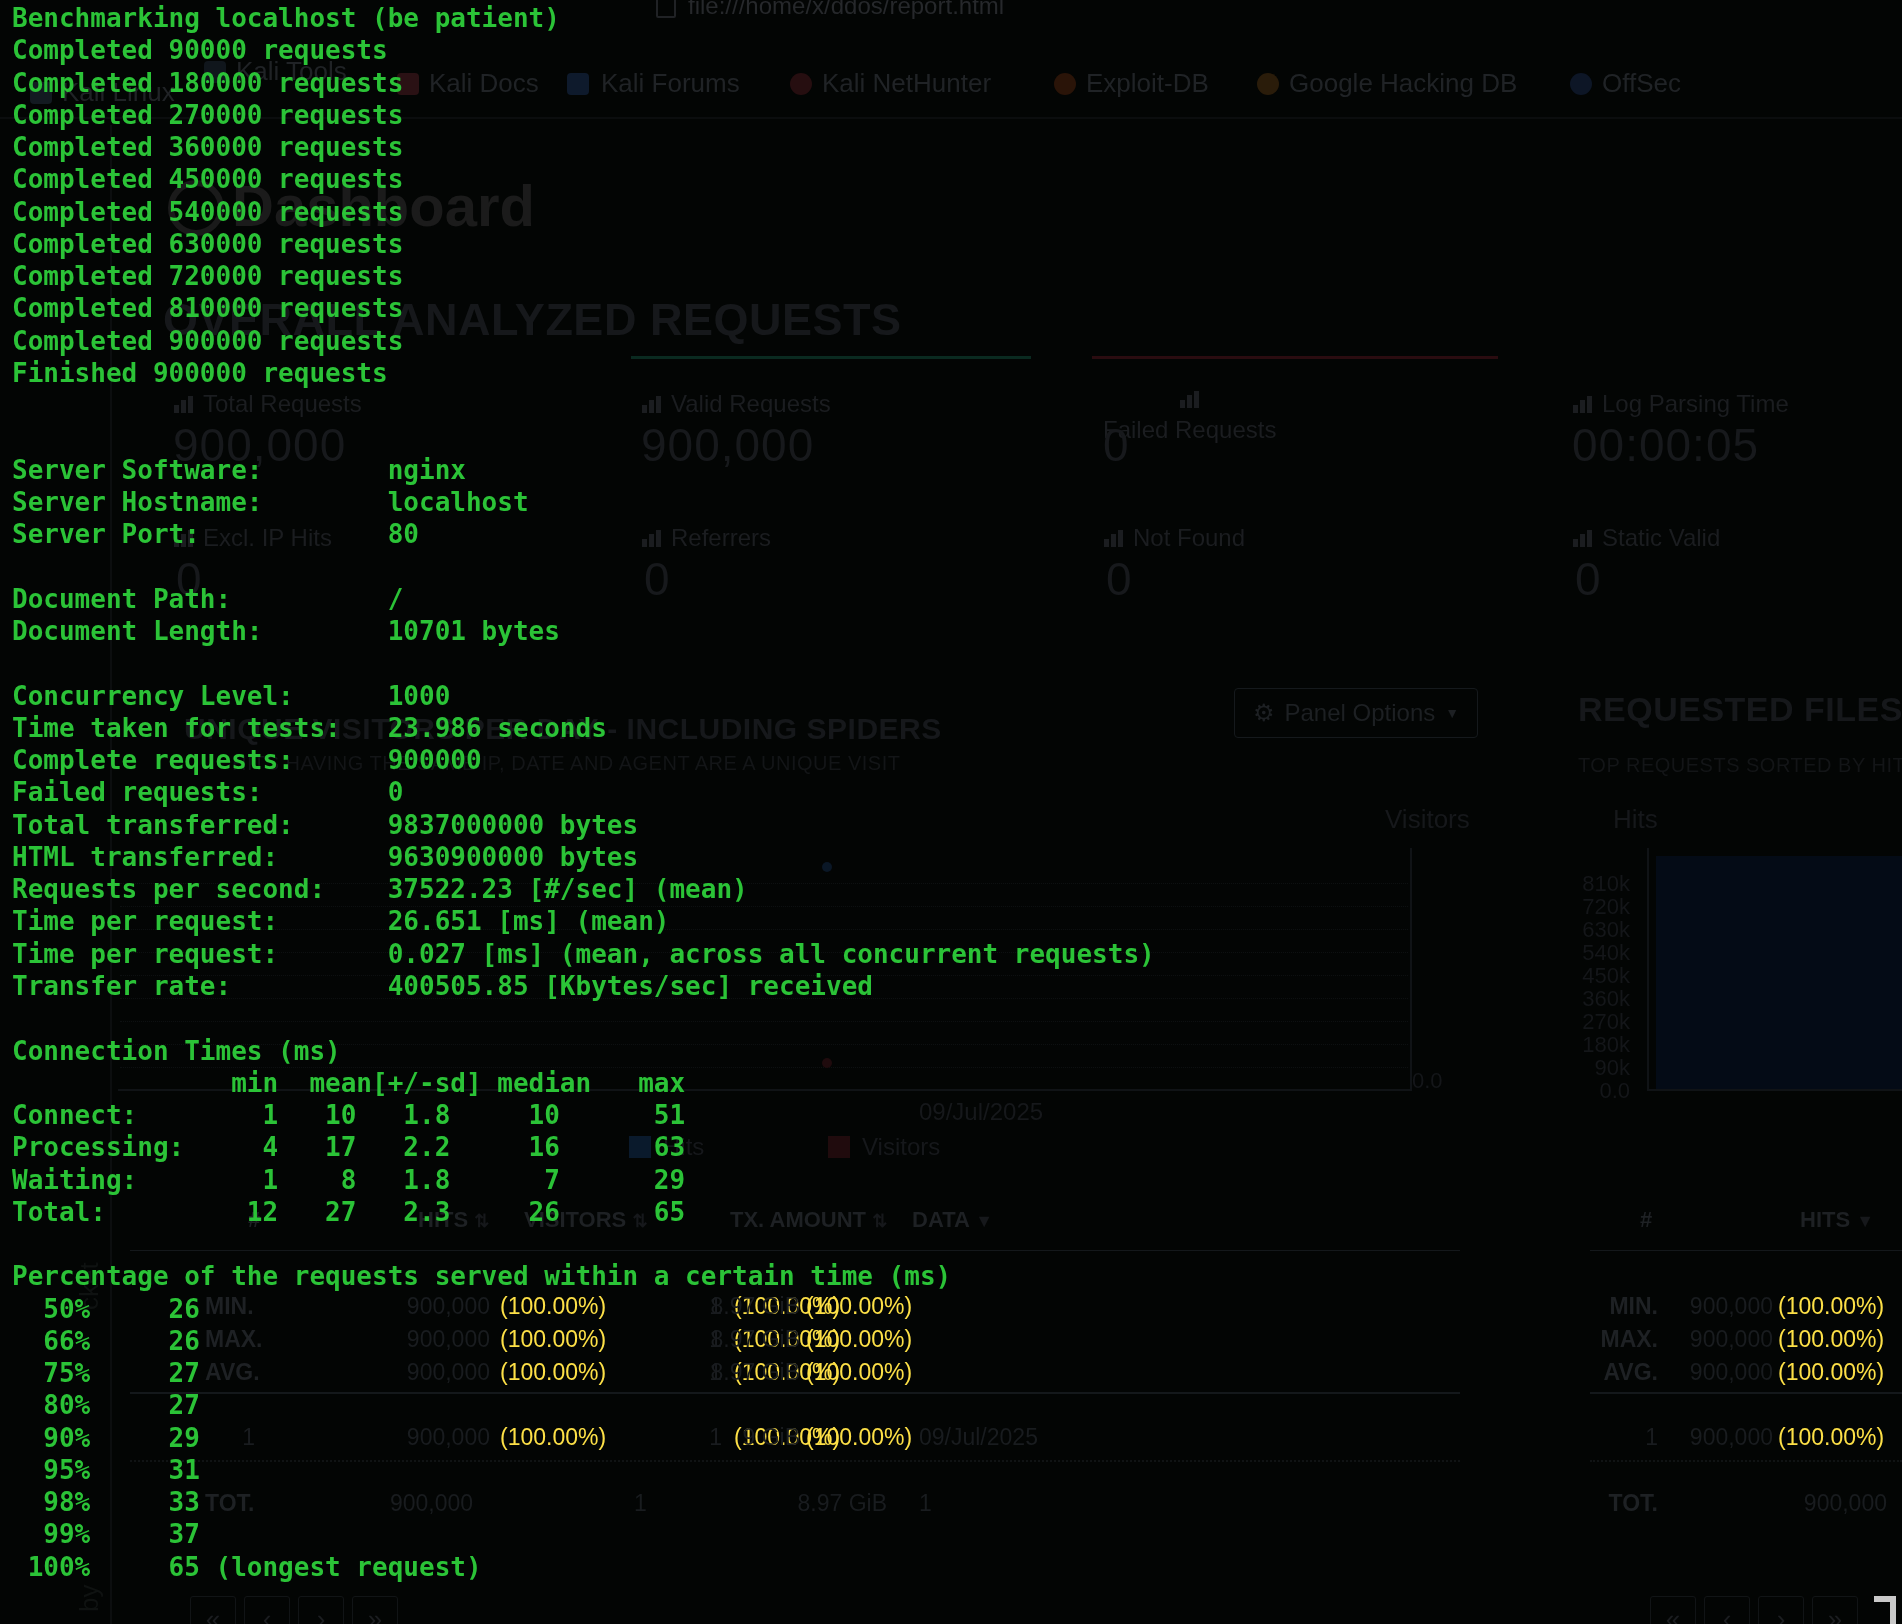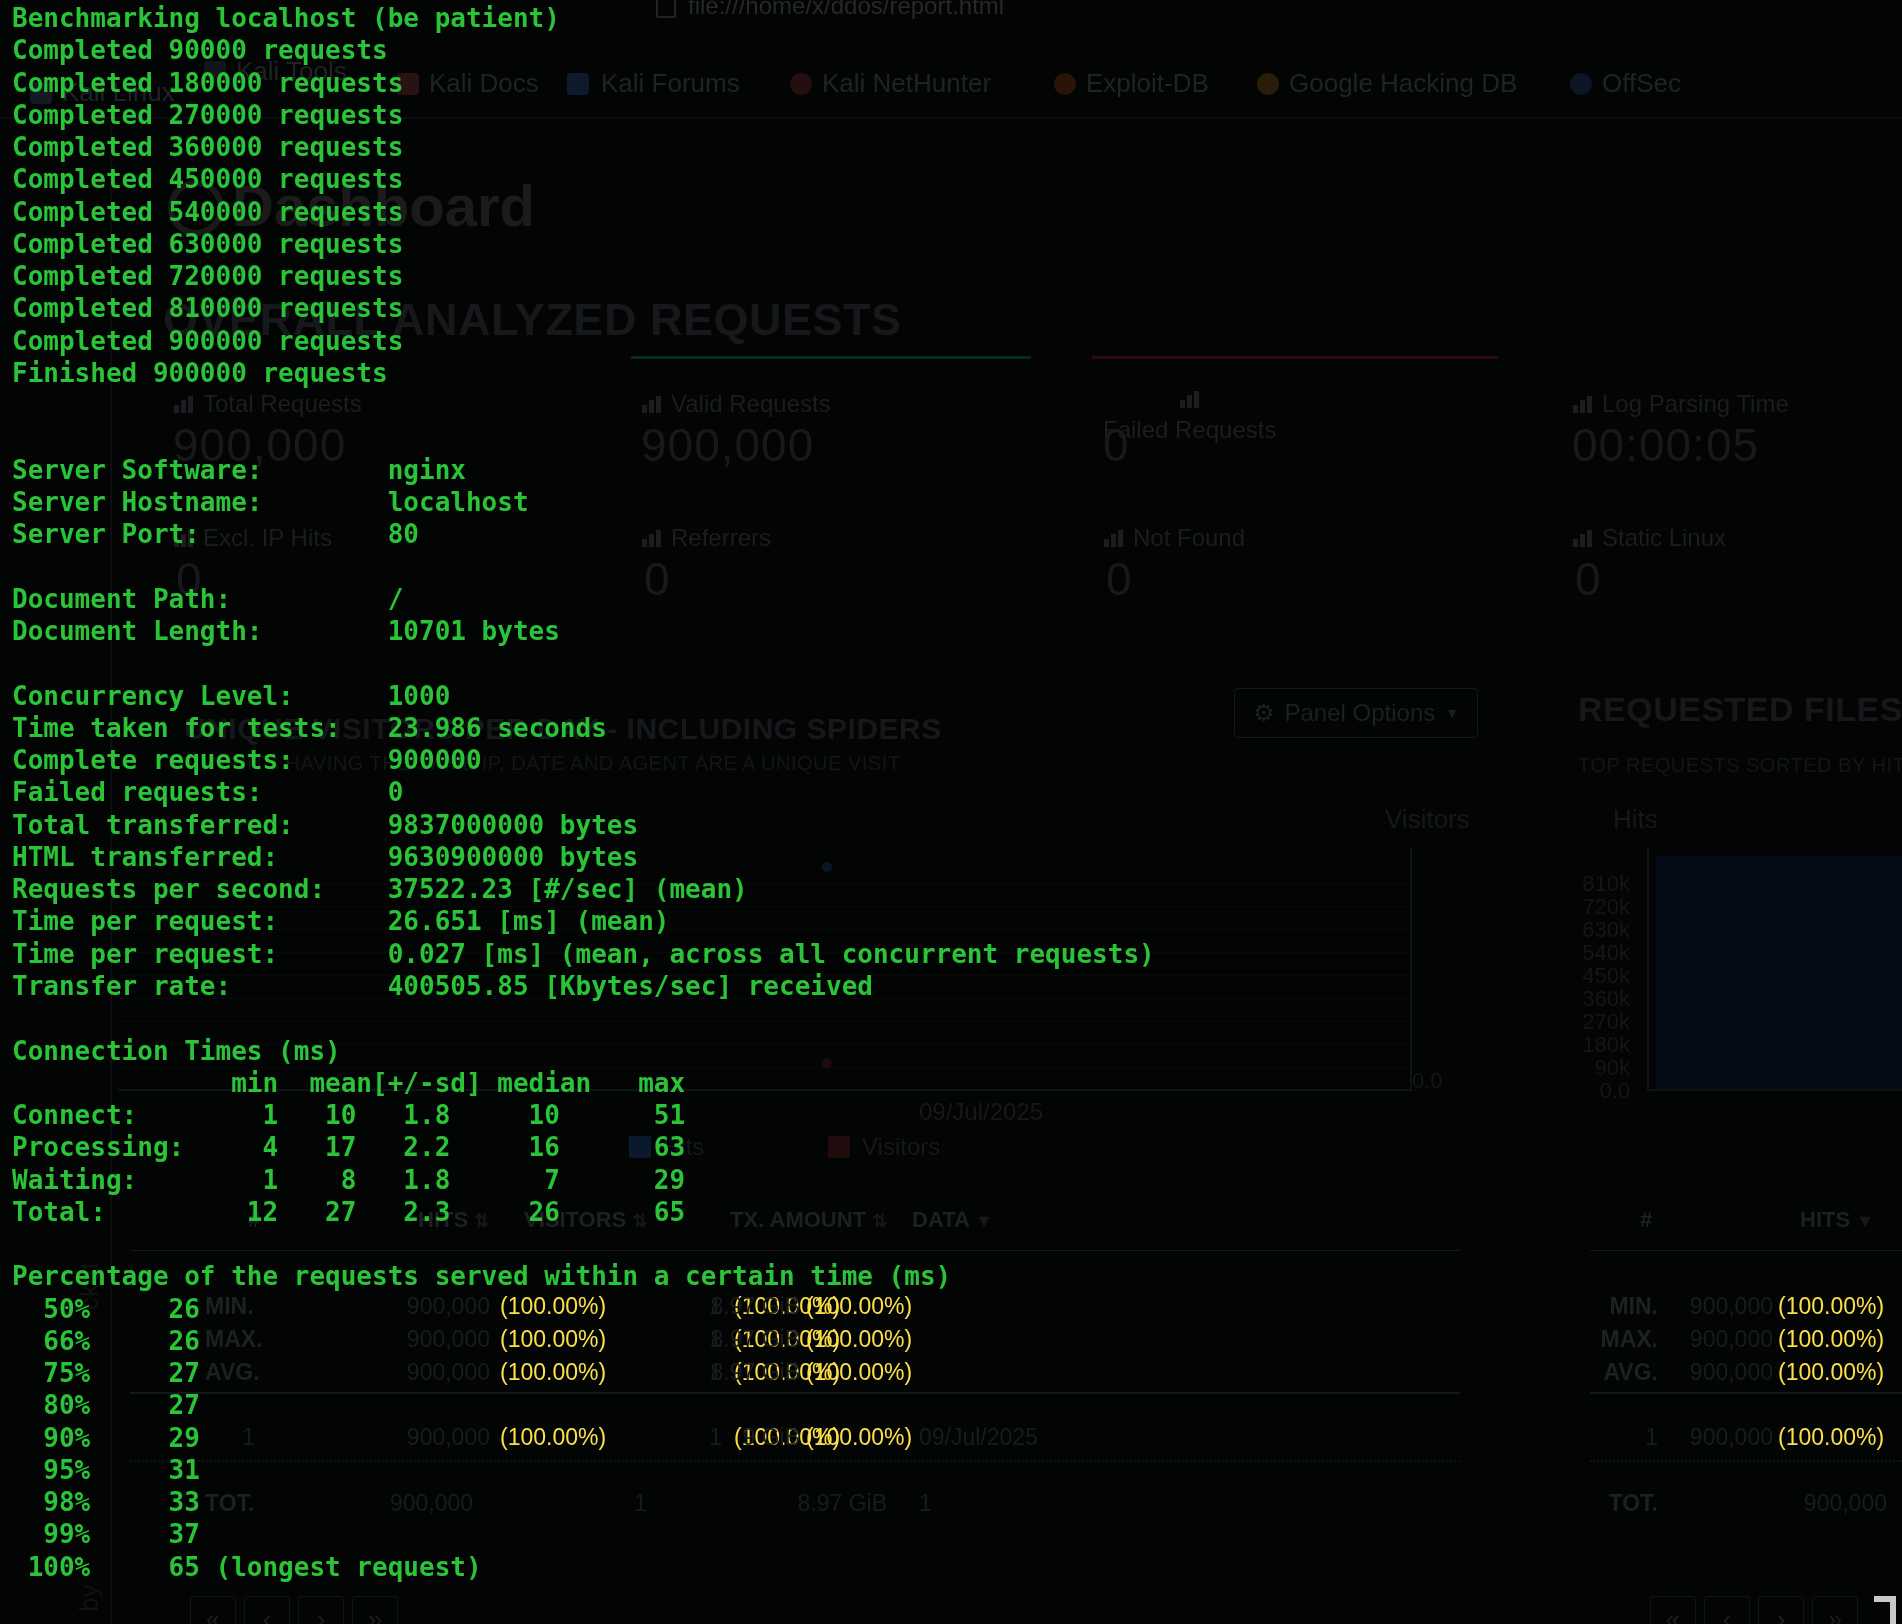--- a/index.html
+++ b/index.html
@@ -188,21 +188,21 @@
     <span class="abs stat-value" style="left:1106px;top:552px;">0</span>
 
     <div class="abs stat-label" style="left:1572px;top:524px;">
       <svg width="22" height="18">
           <g fill="#1b1d20">
             <rect x="1" y="10" width="5" height="8"></rect>
             <rect x="8" y="5" width="5" height="13"></rect>
             <rect x="15" y="1" width="5" height="17"></rect>
           </g>
         </svg>
-      <span>Static Linux</span>
+      <span>Static Valid</span>
     </div>
     <span class="abs stat-value" style="left:1575px;top:552px;">0</span>
 
     <span class="abs sec-head" style="left:184px;top:712px;font-size:30px;">UNIQUE VISITORS PER DAY - INCLUDING SPIDERS</span>
     <div class="abs panel-btn" style="left:1234px;top:688px;">
       <span>⚙</span>
       <span>Panel Options</span>
       <span style="font-size:14px;">▼</span>
     </div>
     <span class="abs sub-head" style="left:184px;top:752px;margin-left:48px;">HITS HAVING THE SAME IP, DATE AND AGENT ARE A UNIQUE VISIT</span>

